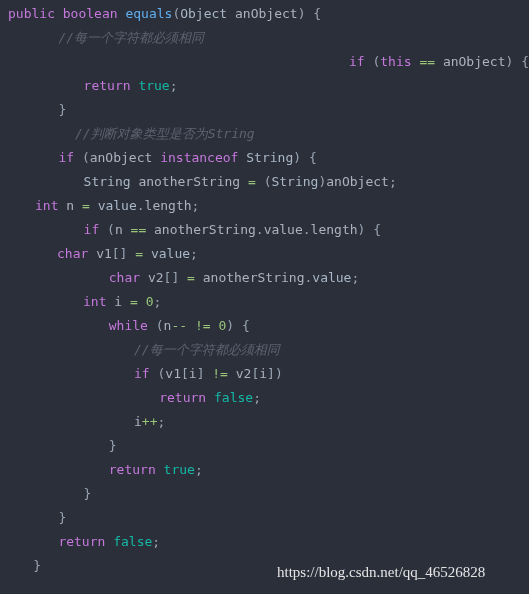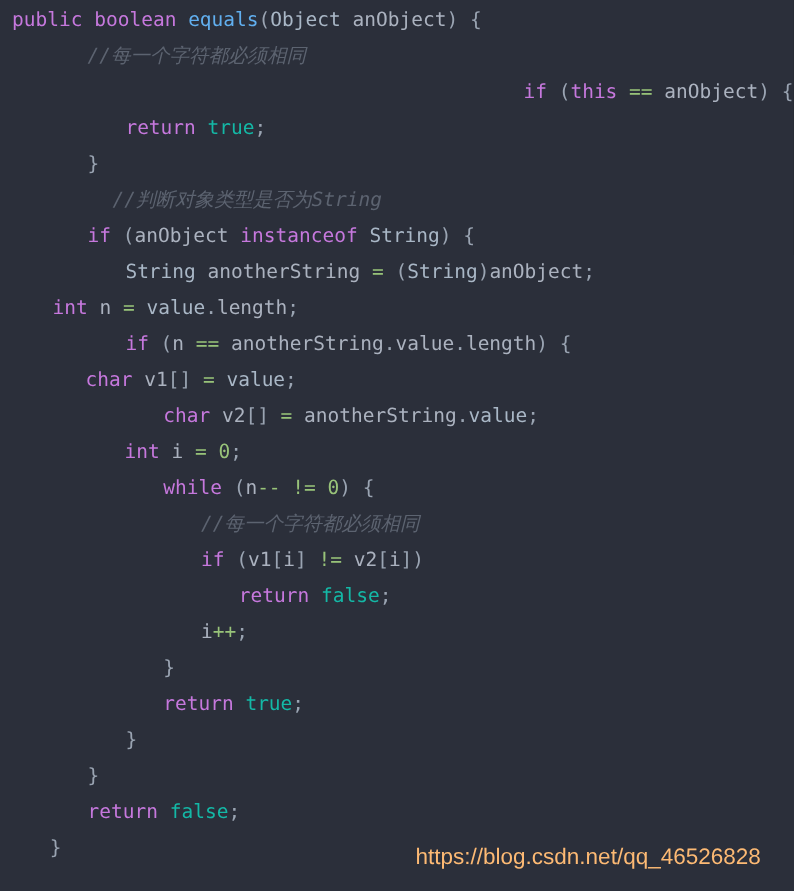--- a/index.html
+++ b/index.html
@@ -37,22 +37,22 @@
   .punc { color: #9aa4b2; }           
   .op   { color: #98c379; }           
   .num  { color: #98c379; }           
   .lit  { color: #14b8a6; }           
   .cmt  { color: #5c6370; font-style: italic; }
 
   #watermark {
     position: absolute;
     left: 277px;
     top: 563px;
-    color: #fdba74;
-    font-family: Liberation Sans, sans-serif;
+    color: #e5e5e5;
+    font-family: Liberation Serif, serif;
     font-size: 15px;
     line-height: 18px;
     white-space: pre;
     letter-spacing: 0px;
   }
 </style>
 </head>
 <body>
 
 <div id="screen">

